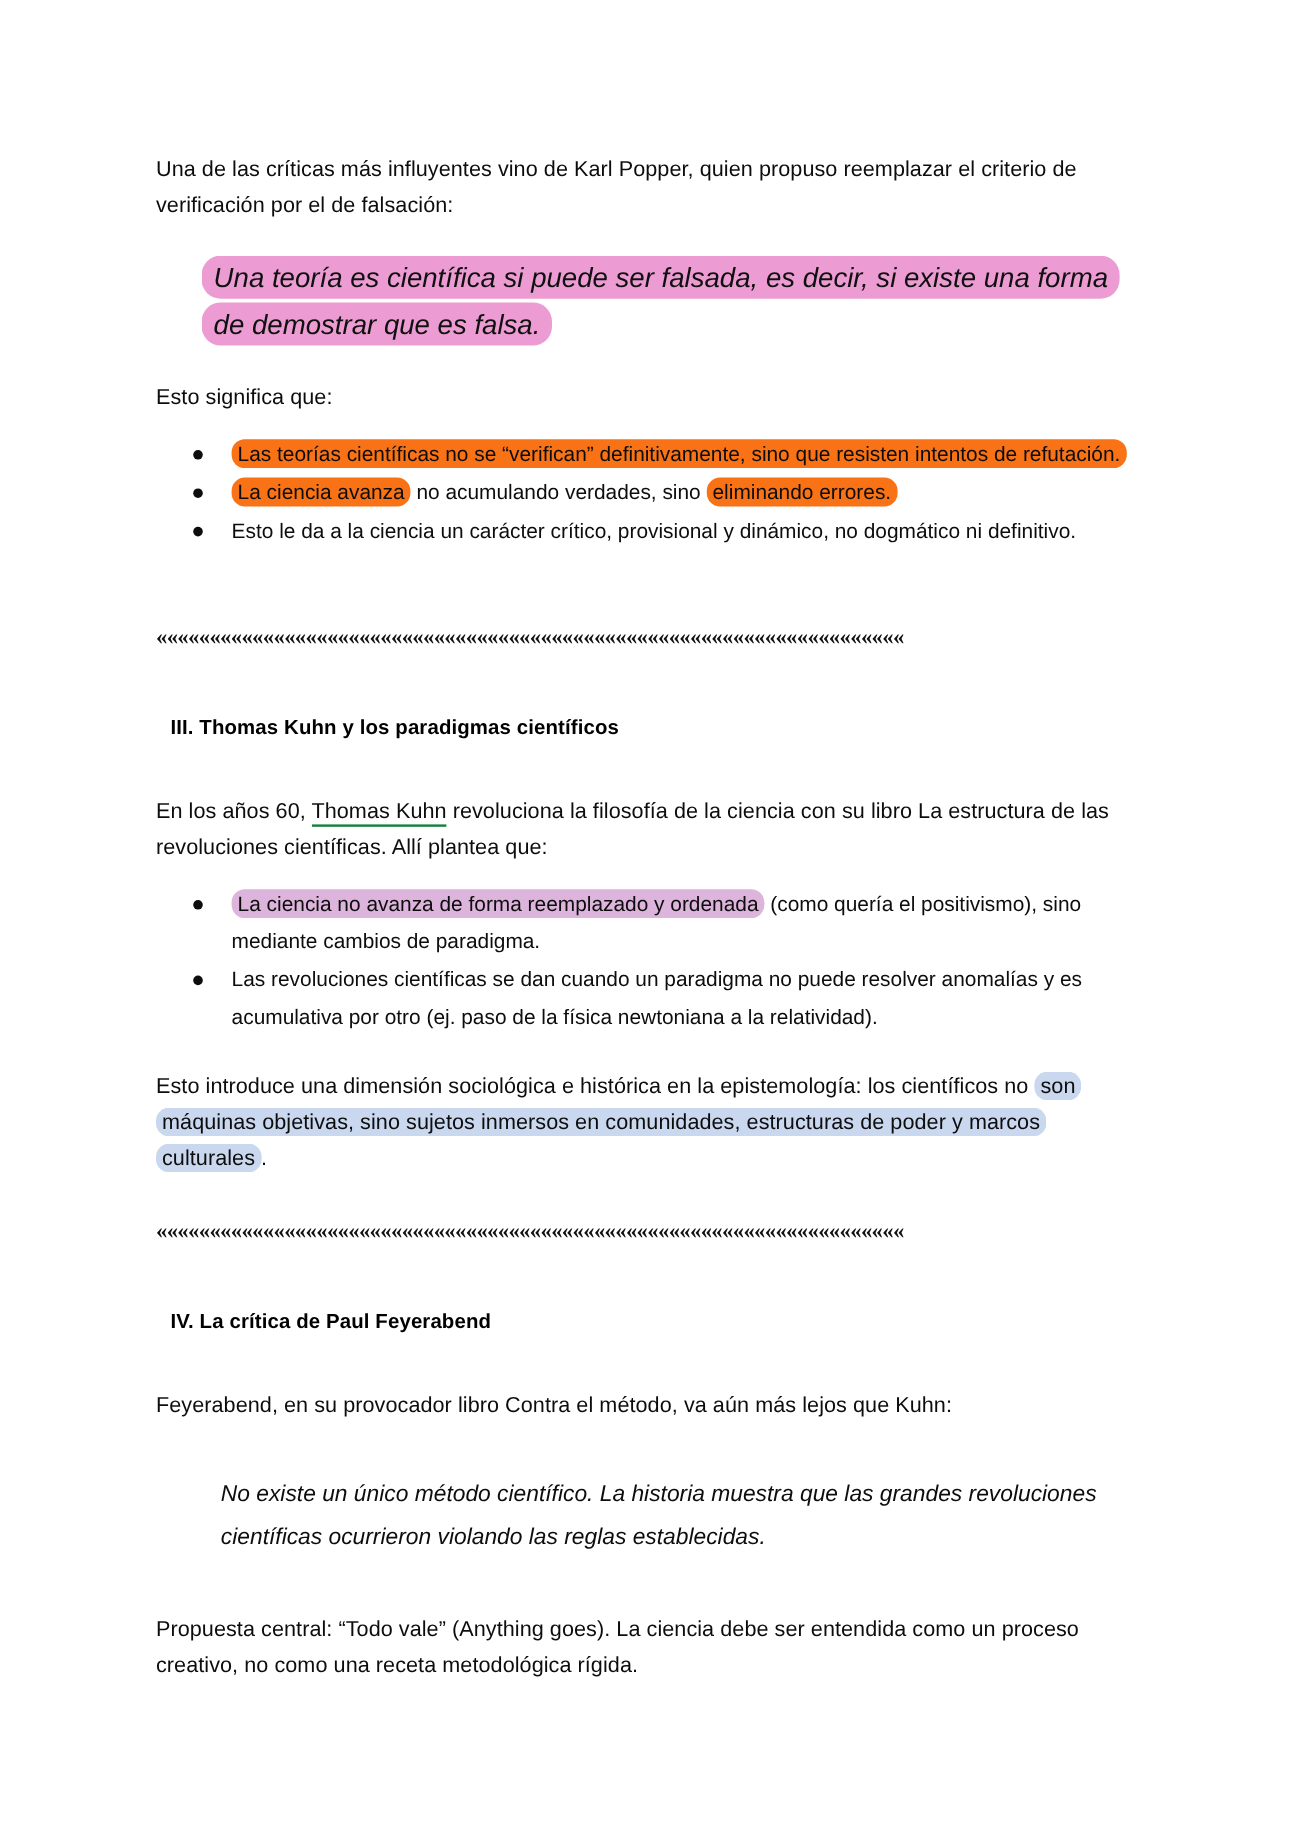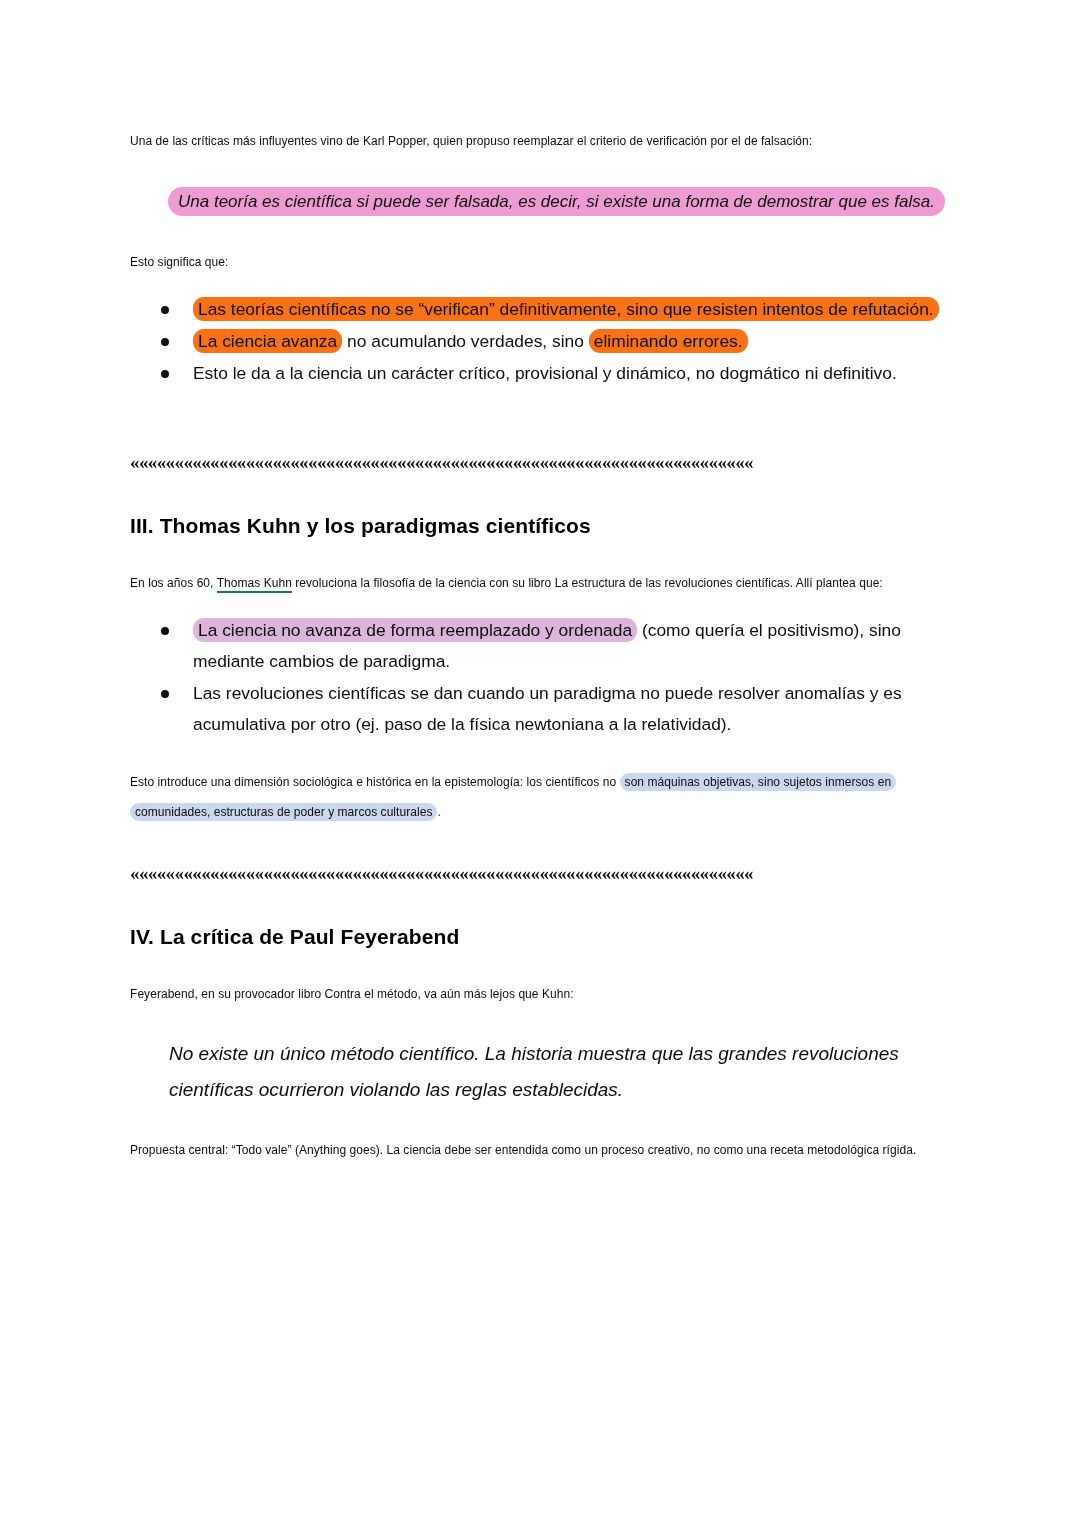--- a/index.html
+++ b/index.html
@@ -23,21 +23,21 @@
   .content {
     position: absolute;
     left: 130px;
     top: 126px;
     width: 822px;
   }
 
   
   p.para {
     margin: 0 0 0 0;
-    font-size: 12px;
+    font-size: 18px;
     line-height: 30px;
     letter-spacing: 0.05px;
     color: #0d0d0d;
   }
   .gap-sm { height: 17px; }
   .gap-md { height: 26px; }
   .gap-lg { height: 34px; }
 
   
   .hl {
@@ -48,33 +48,33 @@
   }
   .hl-pink   { background: #ec9cd2; }
   .hl-green  { background: #f97316; }
   .hl-purple { background: #dcb4dc; }
   .hl-blue   { background: #c9d7ef; }
 
   
   .quote-pink {
     margin: 0;
     padding: 0 0 0 38px;
-    font-size: 17px;
+    font-size: 23px;
     font-style: italic;
     line-height: 39px;
     color: #101010;
   }
   .quote-pink .hl {
     border-radius: 16px;
     padding: 5px 10px;
   }
 
   
   .quote-plain {
-    margin: 1px;
+    margin: 16px;
     padding: 0 0 0 38px;
     font-size: 19px;
     font-style: italic;
     line-height: 36px;
     color: #0d0d0d;
   }
 
   
   ul.bullets {
     margin: 0;
@@ -106,22 +106,22 @@
     color: #111111;
     letter-spacing: -0.6px;
     white-space: nowrap;
     overflow: hidden;
     font-family: "Liberation Serif", serif;
     font-weight: 700;
   }
 
   
   h2.heading {
-    margin: 0;
-    font-size: 21px;
+    margin: 12px;
+    font-size: 17px;
     font-weight: bold;
     line-height: 32px;
     color: #000000;
     letter-spacing: 0.1px;
   }
 
   
   .uline {
     border-bottom: 2px solid #15803d;
     padding-bottom: 1px;

